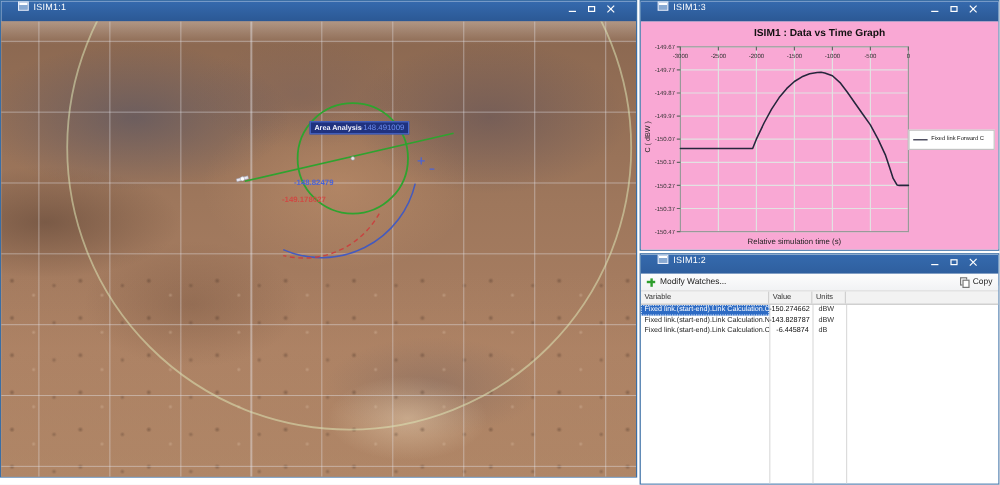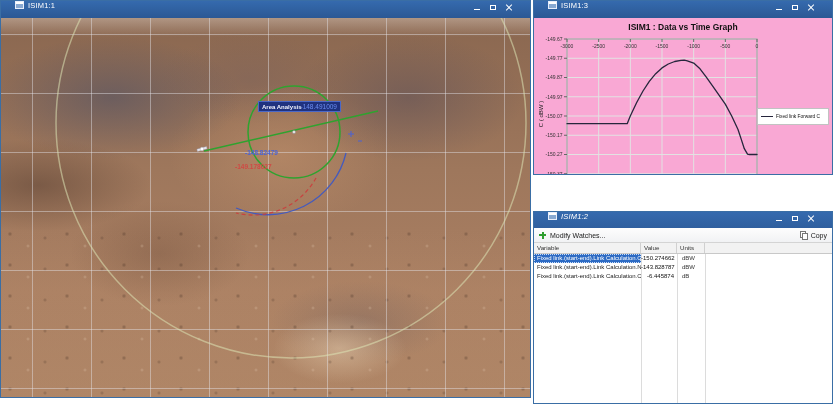--- a/index.html
+++ b/index.html
@@ -3,21 +3,21 @@
 <meta charset="utf-8">
 <style>
   html,body{margin:0;padding:0;background:#ffffff;}
   body{width:833px;height:404px;position:relative;overflow:hidden;
        font-family:"Liberation Sans",sans-serif;-webkit-font-smoothing:antialiased;}
 
   
   .window{position:absolute;border:1px solid #3a6ea5;background:#fff;box-sizing:border-box;overflow:hidden;}
   .titlebar{height:17px;background:linear-gradient(180deg,#356aae,#2b5894);color:#fff;
             display:flex;align-items:flex-start;gap:4px;padding:0 14px;font-size:7.5px;}
-  .titlebar.small{height:26px;font-style:italic;}
+  .titlebar.small{height:26px;}
   .win-app-icon{width:9px;height:8px;box-sizing:border-box;border:1px solid #e8eefb;
                 background:linear-gradient(180deg,#ffffff 0 2px,#88a9d2 2px);flex:0 0 auto;}
   .title-text{white-space:nowrap;overflow:hidden;letter-spacing:.2px;}
   .controls{margin-left:auto;display:flex;gap:1px;}
   .ctrl{width:15px;height:12px;position:relative;display:flex;align-items:center;justify-content:center;border-radius:1px;}
   .ic-min{width:6px;height:1px;background:#fff;margin-top:4px;}
   .ic-max{width:6px;height:5px;border:1px solid #fff;box-sizing:border-box;}
   .ic-close{width:8px;height:8px;position:relative;}
   .ic-close::before,.ic-close::after{content:"";position:absolute;left:0;top:3.5px;width:8px;height:1px;background:#fff;}
   .ic-close::before{transform:rotate(45deg);} .ic-close::after{transform:rotate(-45deg);}
@@ -52,21 +52,21 @@
   #map-overlay-svg{position:absolute;inset:0;}
   .map-label-box{position:absolute;left:257px;top:83px;height:11px;display:flex;align-items:center;gap:1px;
     background:rgba(22,44,130,.92);border:1px solid #4a68c8;padding:0 3px;box-sizing:border-box;}
   .area-label{color:#f2f4ff;font-size:6px;font-weight:bold;white-space:nowrap;}
   .area-value{color:#6d8df0;font-size:6.5px;margin-left:-2px;white-space:nowrap;}
   .contour-label{position:absolute;font-size:6.5px;font-weight:bold;white-space:nowrap;}
   .contour-blue{left:244px;top:131px;color:#4a63d6;}
   .contour-red{left:234px;top:145px;color:#cf4a44;}
 
   
-  #chart-window{left:533px;top:0;width:300px;height:175px;}
+  #chart-window{left:533px;top:0;width:300px;height:209px;}
   #chart-content{position:absolute;left:0;top:17px;width:298px;height:191px;background:#f9a8d4;}
   #chart-title{position:absolute;left:0;top:4px;width:100%;text-align:center;
                font-size:8.5px;font-weight:bold;color:#111;}
   #chart-svg{position:absolute;left:0;top:0;}
   #chart-ylabel{position:absolute;left:-68px;top:91px;width:154px;height:10px;text-align:center;
                 font-size:6px;color:#222;transform:rotate(-90deg);}
   #chart-xlabel{position:absolute;left:33px;top:180px;width:190px;text-align:center;
                 font-size:6.5px;color:#222;}
   #chart-legend{position:absolute;left:223px;top:90px;width:72px;height:17px;border:1px solid #c2c2c2;
                 background:#fff;display:flex;align-items:center;gap:3px;padding:0 3px;box-sizing:border-box;}

